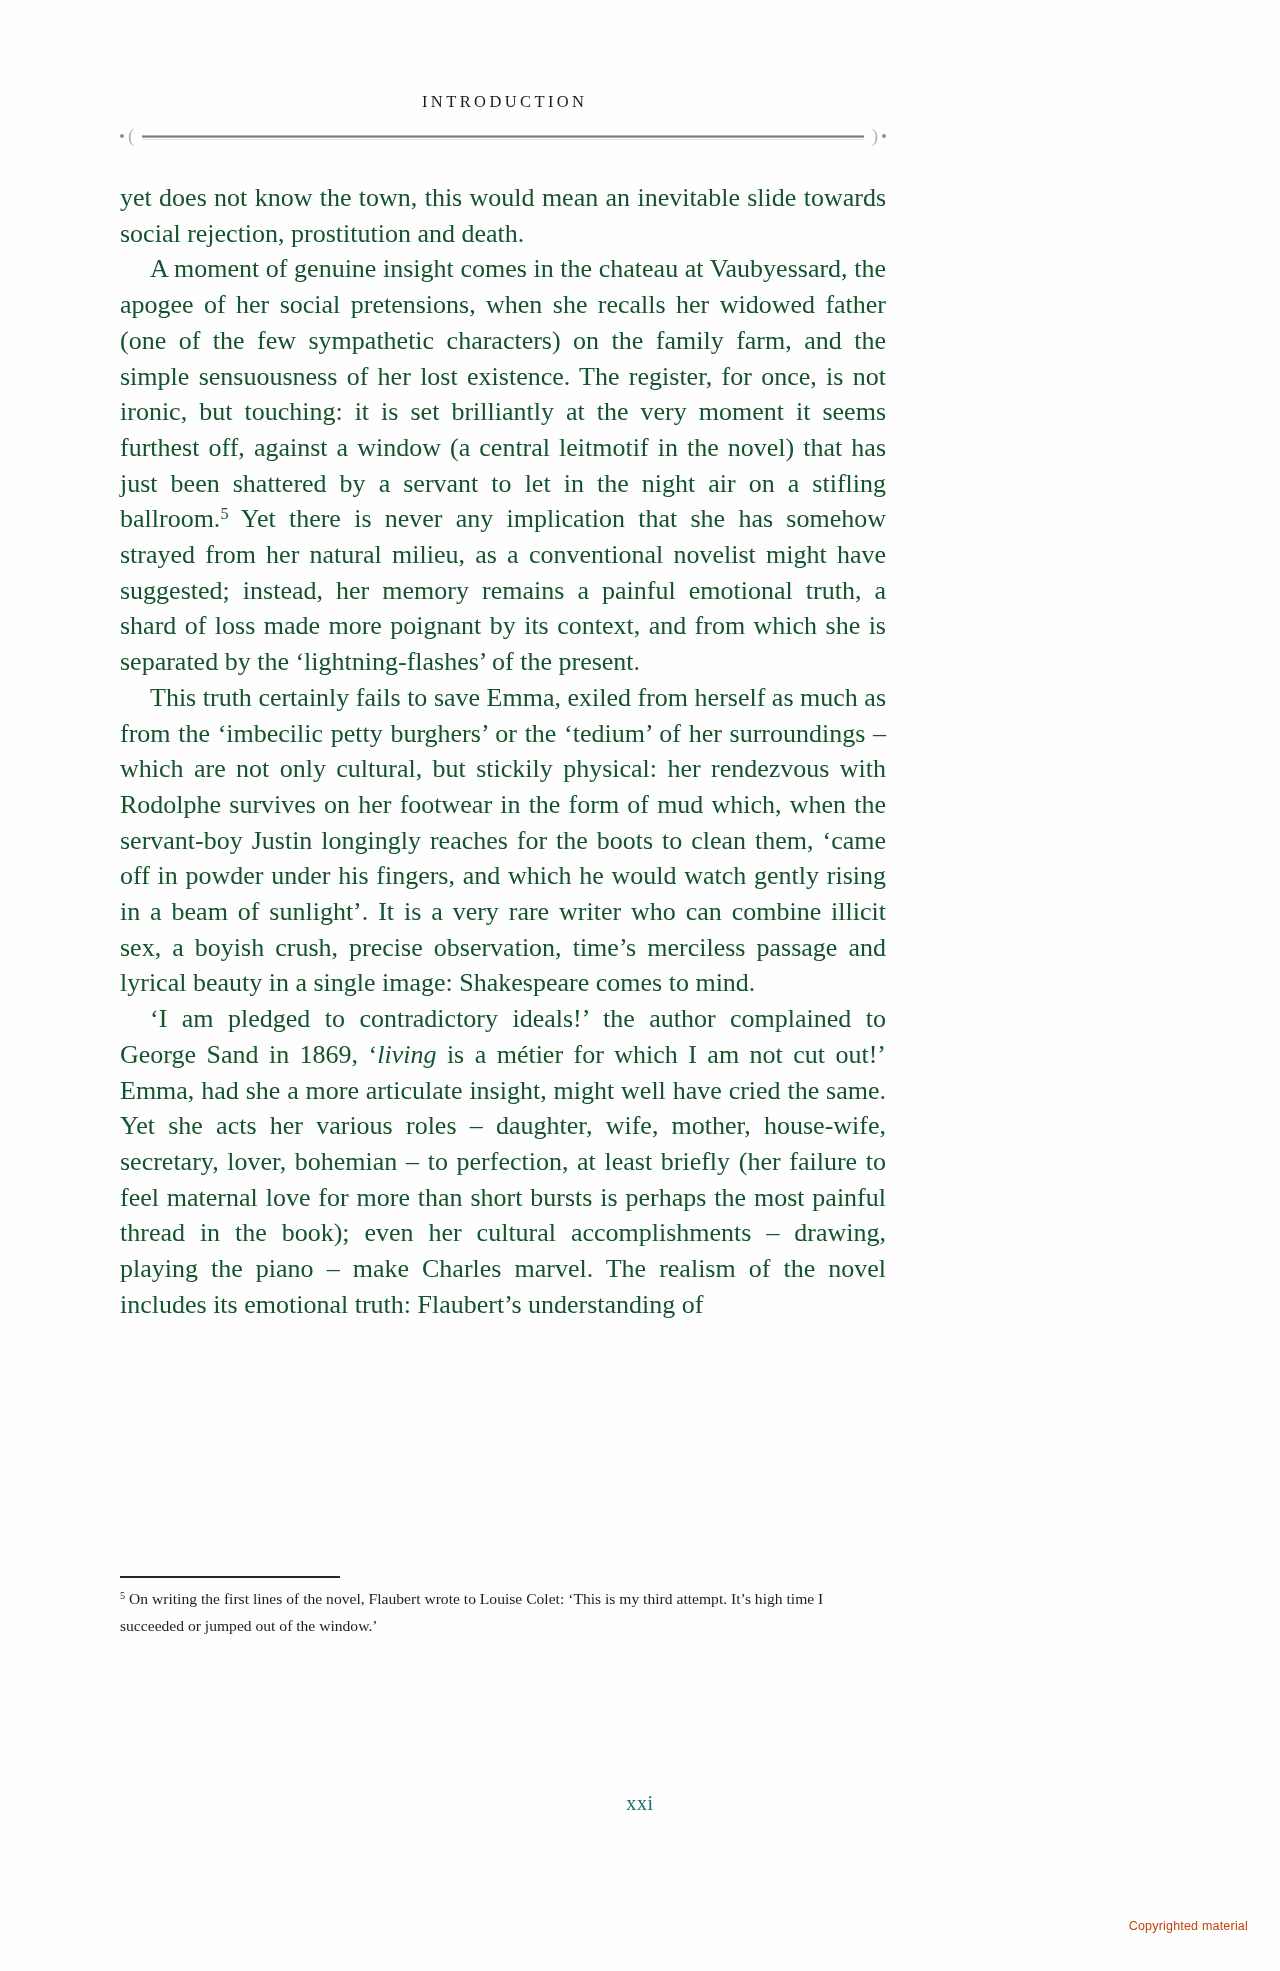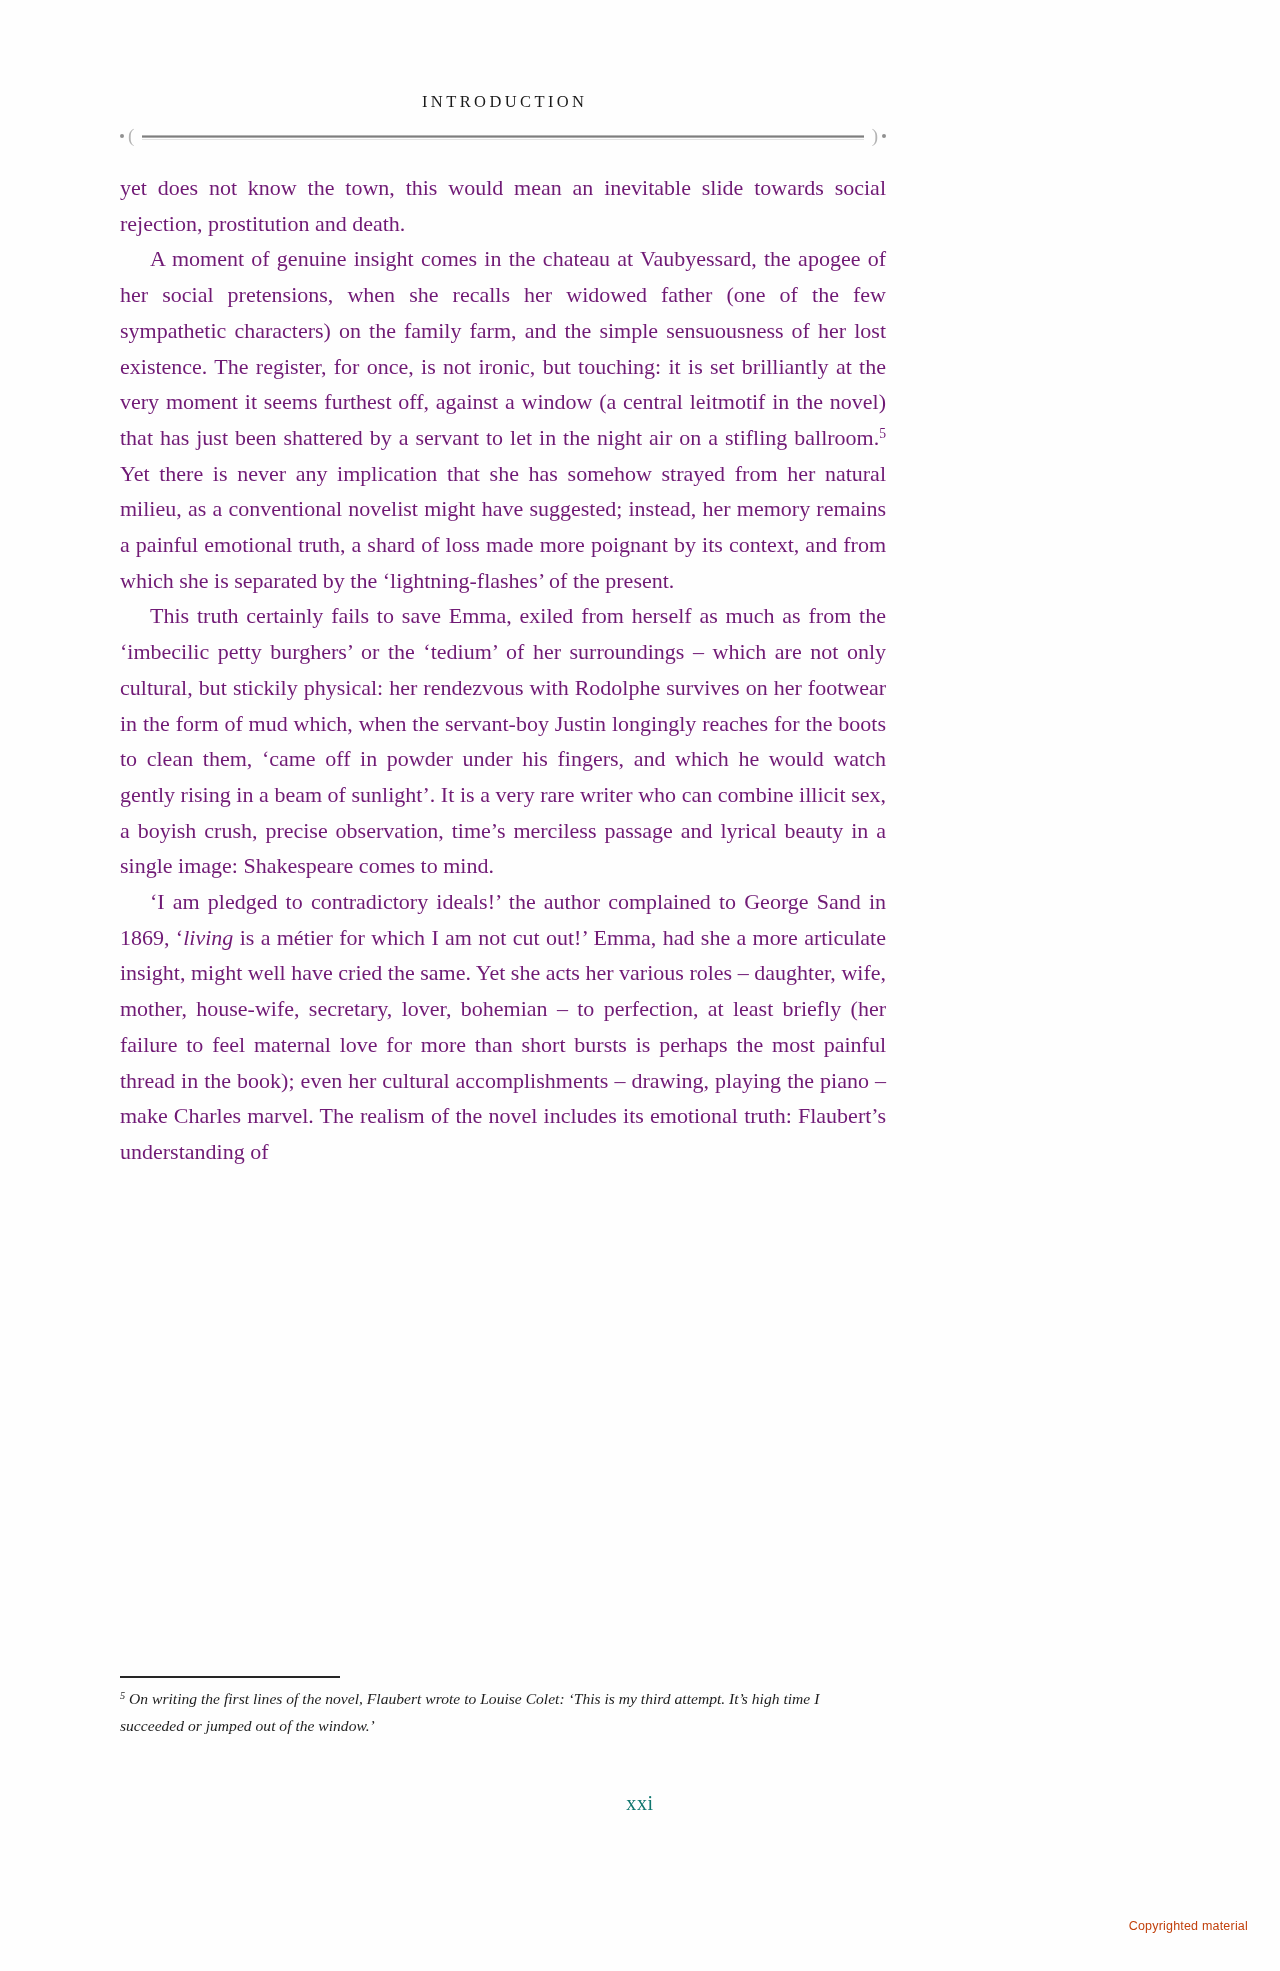--- a/index.html
+++ b/index.html
@@ -82,48 +82,47 @@
     font-size: 19px;
     line-height: 20px;
     color: #b4b4b4;
     font-family: "Liberation Serif", "DejaVu Serif", serif;
   }
   .orn-paren.left { left: 8px; }
   .orn-paren.right { right: 8px; }
 
   
   .body-text {
-    margin-top: 22px;
-    font-size: 22px;
+    margin-top: 32px;
+    font-size: 26px;
     line-height: 35.7px;
     text-align: justify;
-    color: #701a75;
+    color: #14532d;
     -webkit-font-smoothing: antialiased;
   }
   .body-text p {
     margin: 0;
     text-indent: 0;
   }
   .body-text p.indent {
     text-indent: 30px;
   }
   .body-text sup {
     font-size: 0.62em;
     vertical-align: 0.52em;
     line-height: 0;
   }
   .body-text i, .fn i { }
 
   
   .footnote-wrap {
     position: absolute;
     left: 120px;
-    top: 1676px;
+    top: 1576px;
     width: 766px;
-    font-style: italic;
   }
   .fn-rule {
     width: 220px;
     height: 2px;
     background: #262626;
     margin-bottom: 8px;
   }
   .fn {
     font-size: 15.6px;
     line-height: 26.5px;

